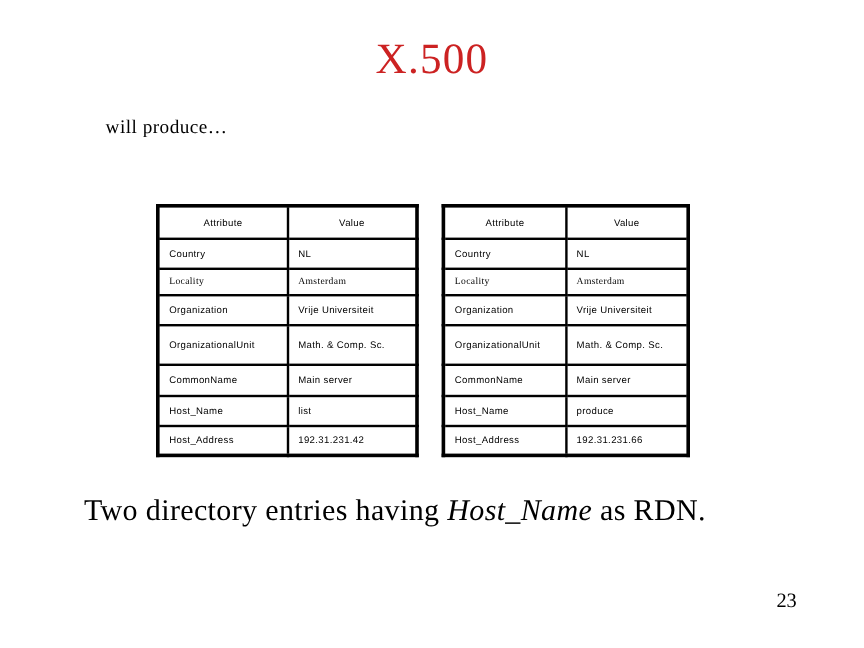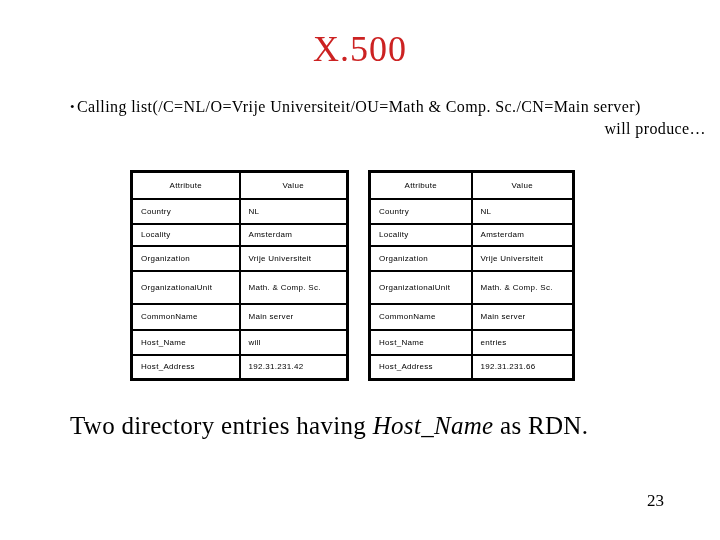--- a/index.html
+++ b/index.html
@@ -40,21 +40,20 @@
     white-space: nowrap;
   }
   .bullet-marker {
     display: inline-block;
     font-size: 13px;
     vertical-align: 1px;
     margin-right: 2px;
   }
   .bullet-line2 {
     padding-left: 18px;
-    text-align: right;
   }
   .entry-table {
     position: absolute;
     border-collapse: collapse;
     table-layout: fixed;
     background: var(--bg);
     border: 3px solid var(--ink);
     font-family: "Liberation Sans", sans-serif;
     font-size: 8px;
     letter-spacing: 0.3px;
@@ -71,21 +70,21 @@
     overflow: hidden;
     white-space: nowrap;
   }
   .entry-table th {
     text-align: center;
     padding: 0;
   }
   .entry-table col { width: 50%; }
   .entry-table thead tr { height: 27px; }
   .entry-table tbody tr { height: 25px; }
-  .entry-table tbody tr:nth-child(2) { height: 22px; }
+  .entry-table tbody tr:nth-child(2) { height: 22px; font-family: Liberation Serif, serif; }
   .entry-table tbody tr:nth-child(4) { height: 33px; }
   .entry-table tbody tr:nth-child(5) { height: 26px; }
   .caption {
     position: absolute;
     top: 412px; left: 70px;
     font-size: 25px;
     letter-spacing: 0.3px;
     white-space: nowrap;
   }
   .caption .em { font-style: italic; }
@@ -96,21 +95,20 @@
   }
 </style>
 </head>
 <body>
 
 <div class="slide">
 
   <h1 class="slide-title">X.500</h1>
 
   <div class="bullet-block">
-    <div class="bullet-line1"><span class="bullet-marker">•</span><span>Calling list(/C=NL/O=Vrije Universiteit/OU=Math &amp; Comp. Sc./CN=Main server)</span></div>
     <div class="bullet-line2"><span>will produce…</span></div>
   </div>
 
   <table class="entry-table left">
     <colgroup>
         <col>
         <col>
       </colgroup>
     <thead>
       <tr>
@@ -134,21 +132,21 @@
       <tr>
         <td>OrganizationalUnit</td>
         <td>Math. &amp; Comp. Sc.</td>
       </tr>
       <tr>
         <td>CommonName</td>
         <td>Main server</td>
       </tr>
       <tr>
         <td>Host_Name</td>
-        <td>will</td>
+        <td>list</td>
       </tr>
       <tr>
         <td>Host_Address</td>
         <td>192.31.231.42</td>
       </tr>
     </tbody>
   </table>
 
   <table class="entry-table right">
     <colgroup>
@@ -177,21 +175,21 @@
       <tr>
         <td>OrganizationalUnit</td>
         <td>Math. &amp; Comp. Sc.</td>
       </tr>
       <tr>
         <td>CommonName</td>
         <td>Main server</td>
       </tr>
       <tr>
         <td>Host_Name</td>
-        <td>entries</td>
+        <td>produce</td>
       </tr>
       <tr>
         <td>Host_Address</td>
         <td>192.31.231.66</td>
       </tr>
     </tbody>
   </table>
 
   <div class="caption"><span>Two directory entries having </span><span class="em">Host_Name</span><span> as RDN.</span></div>
 

